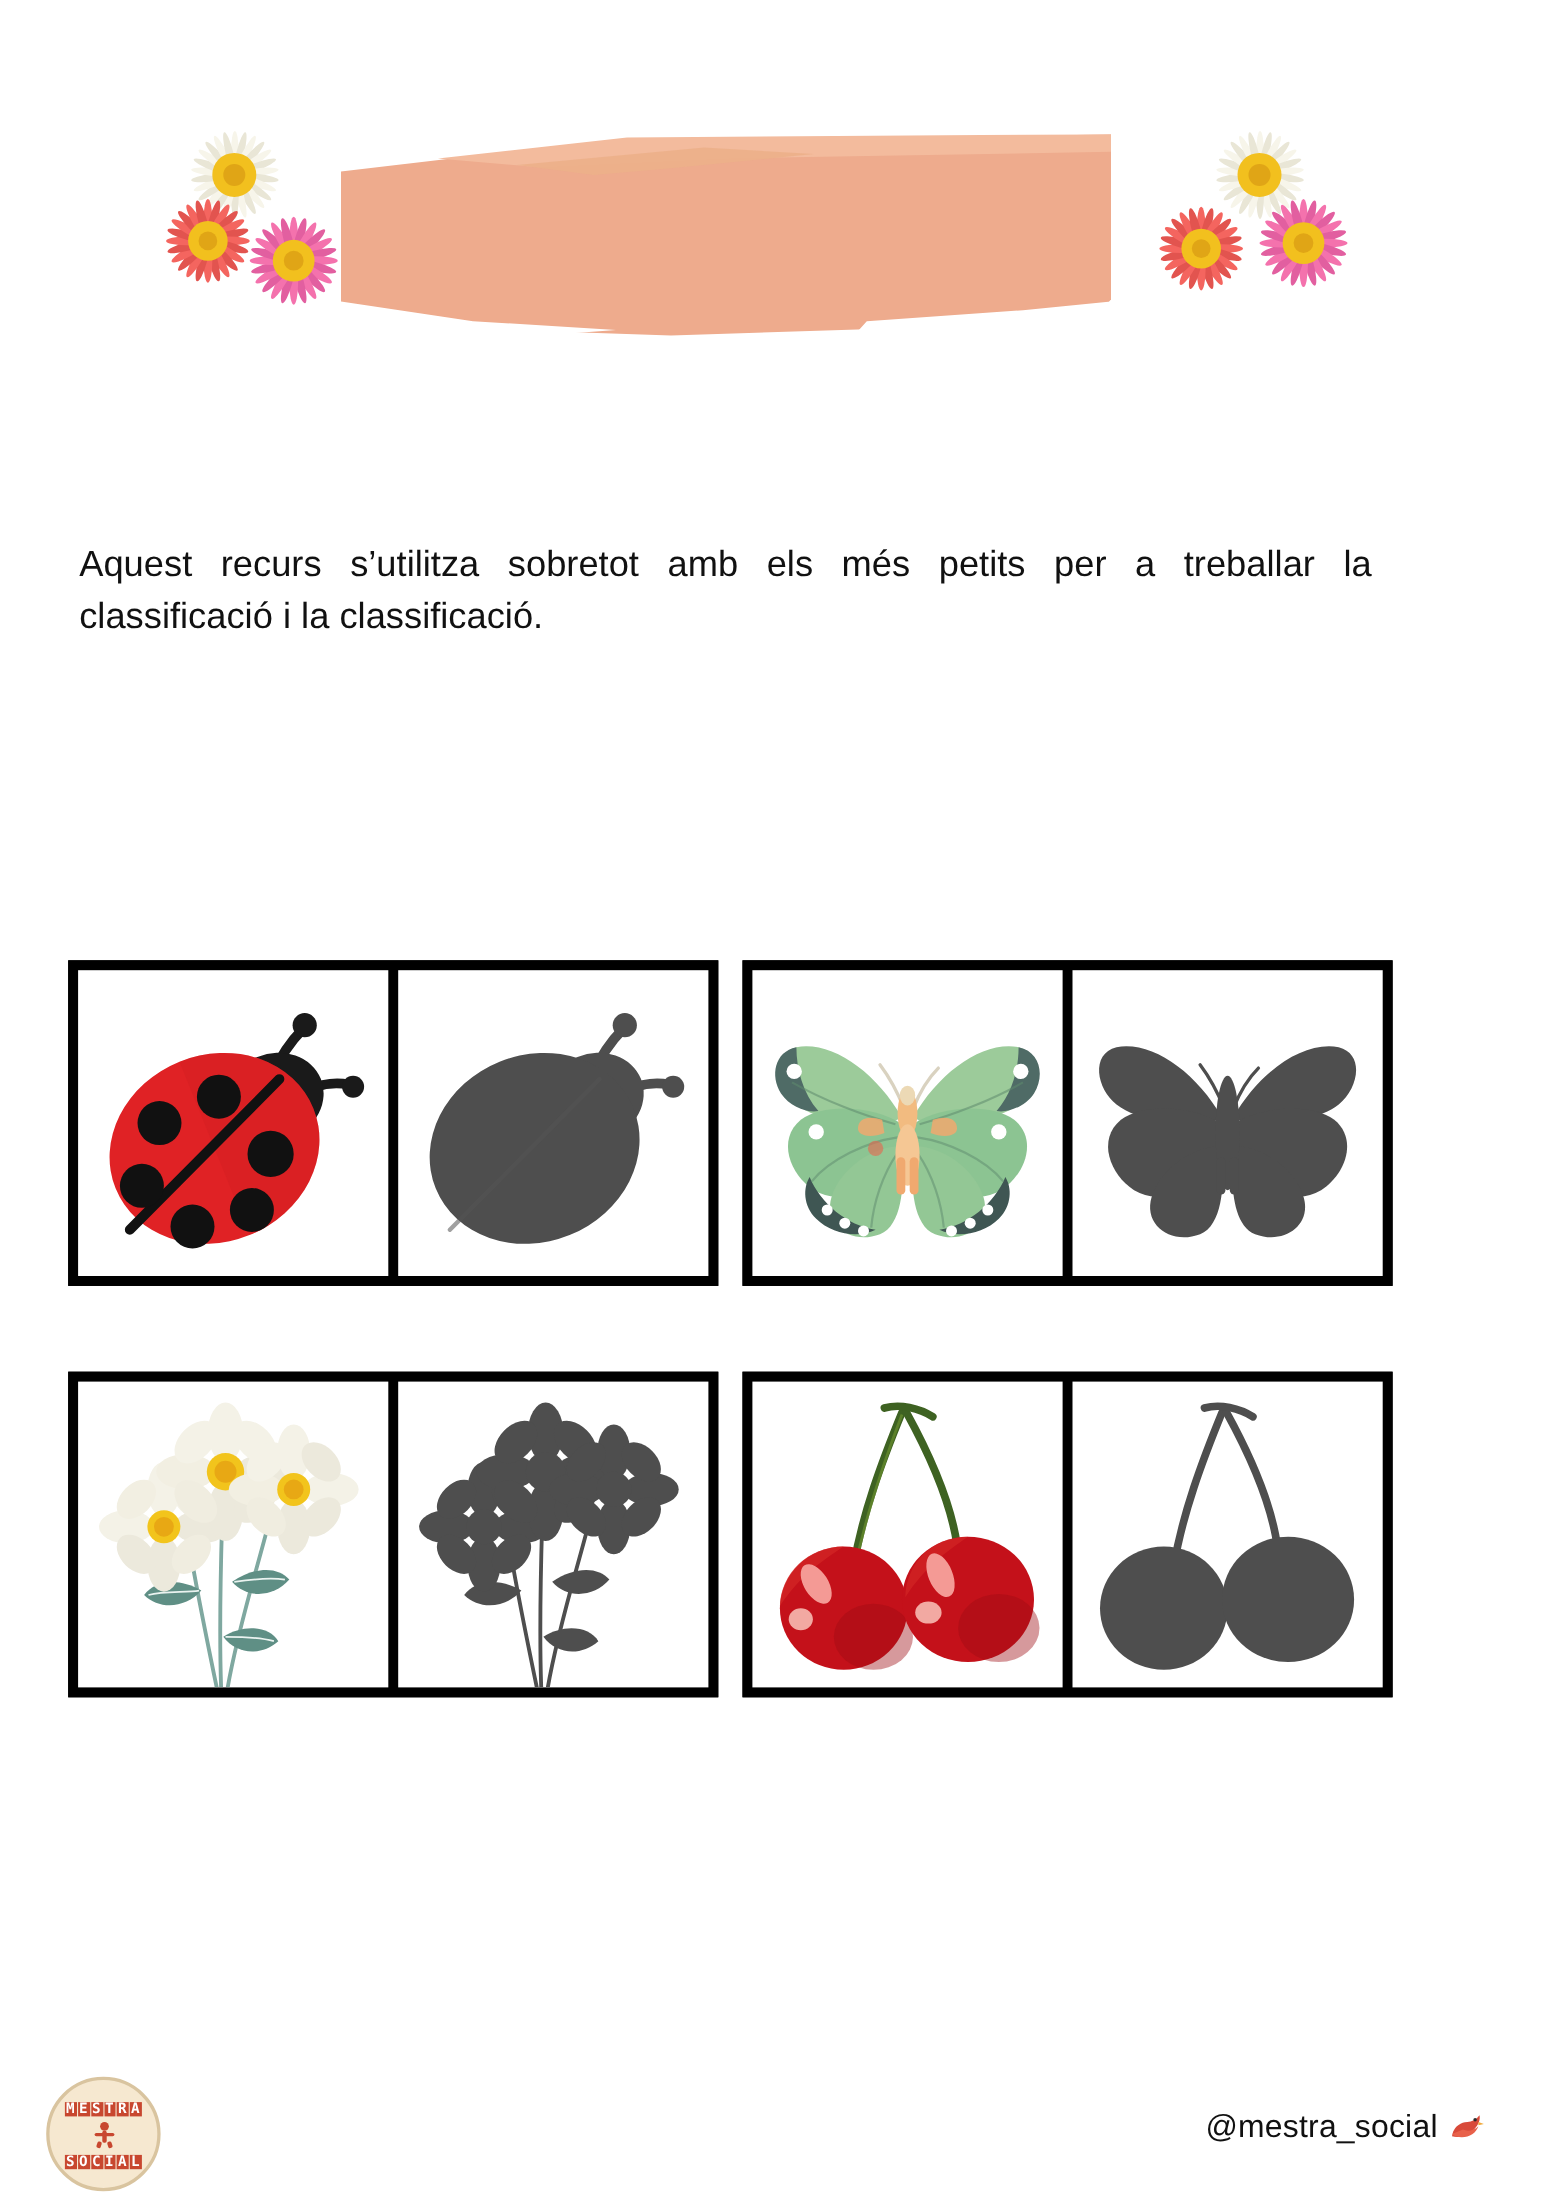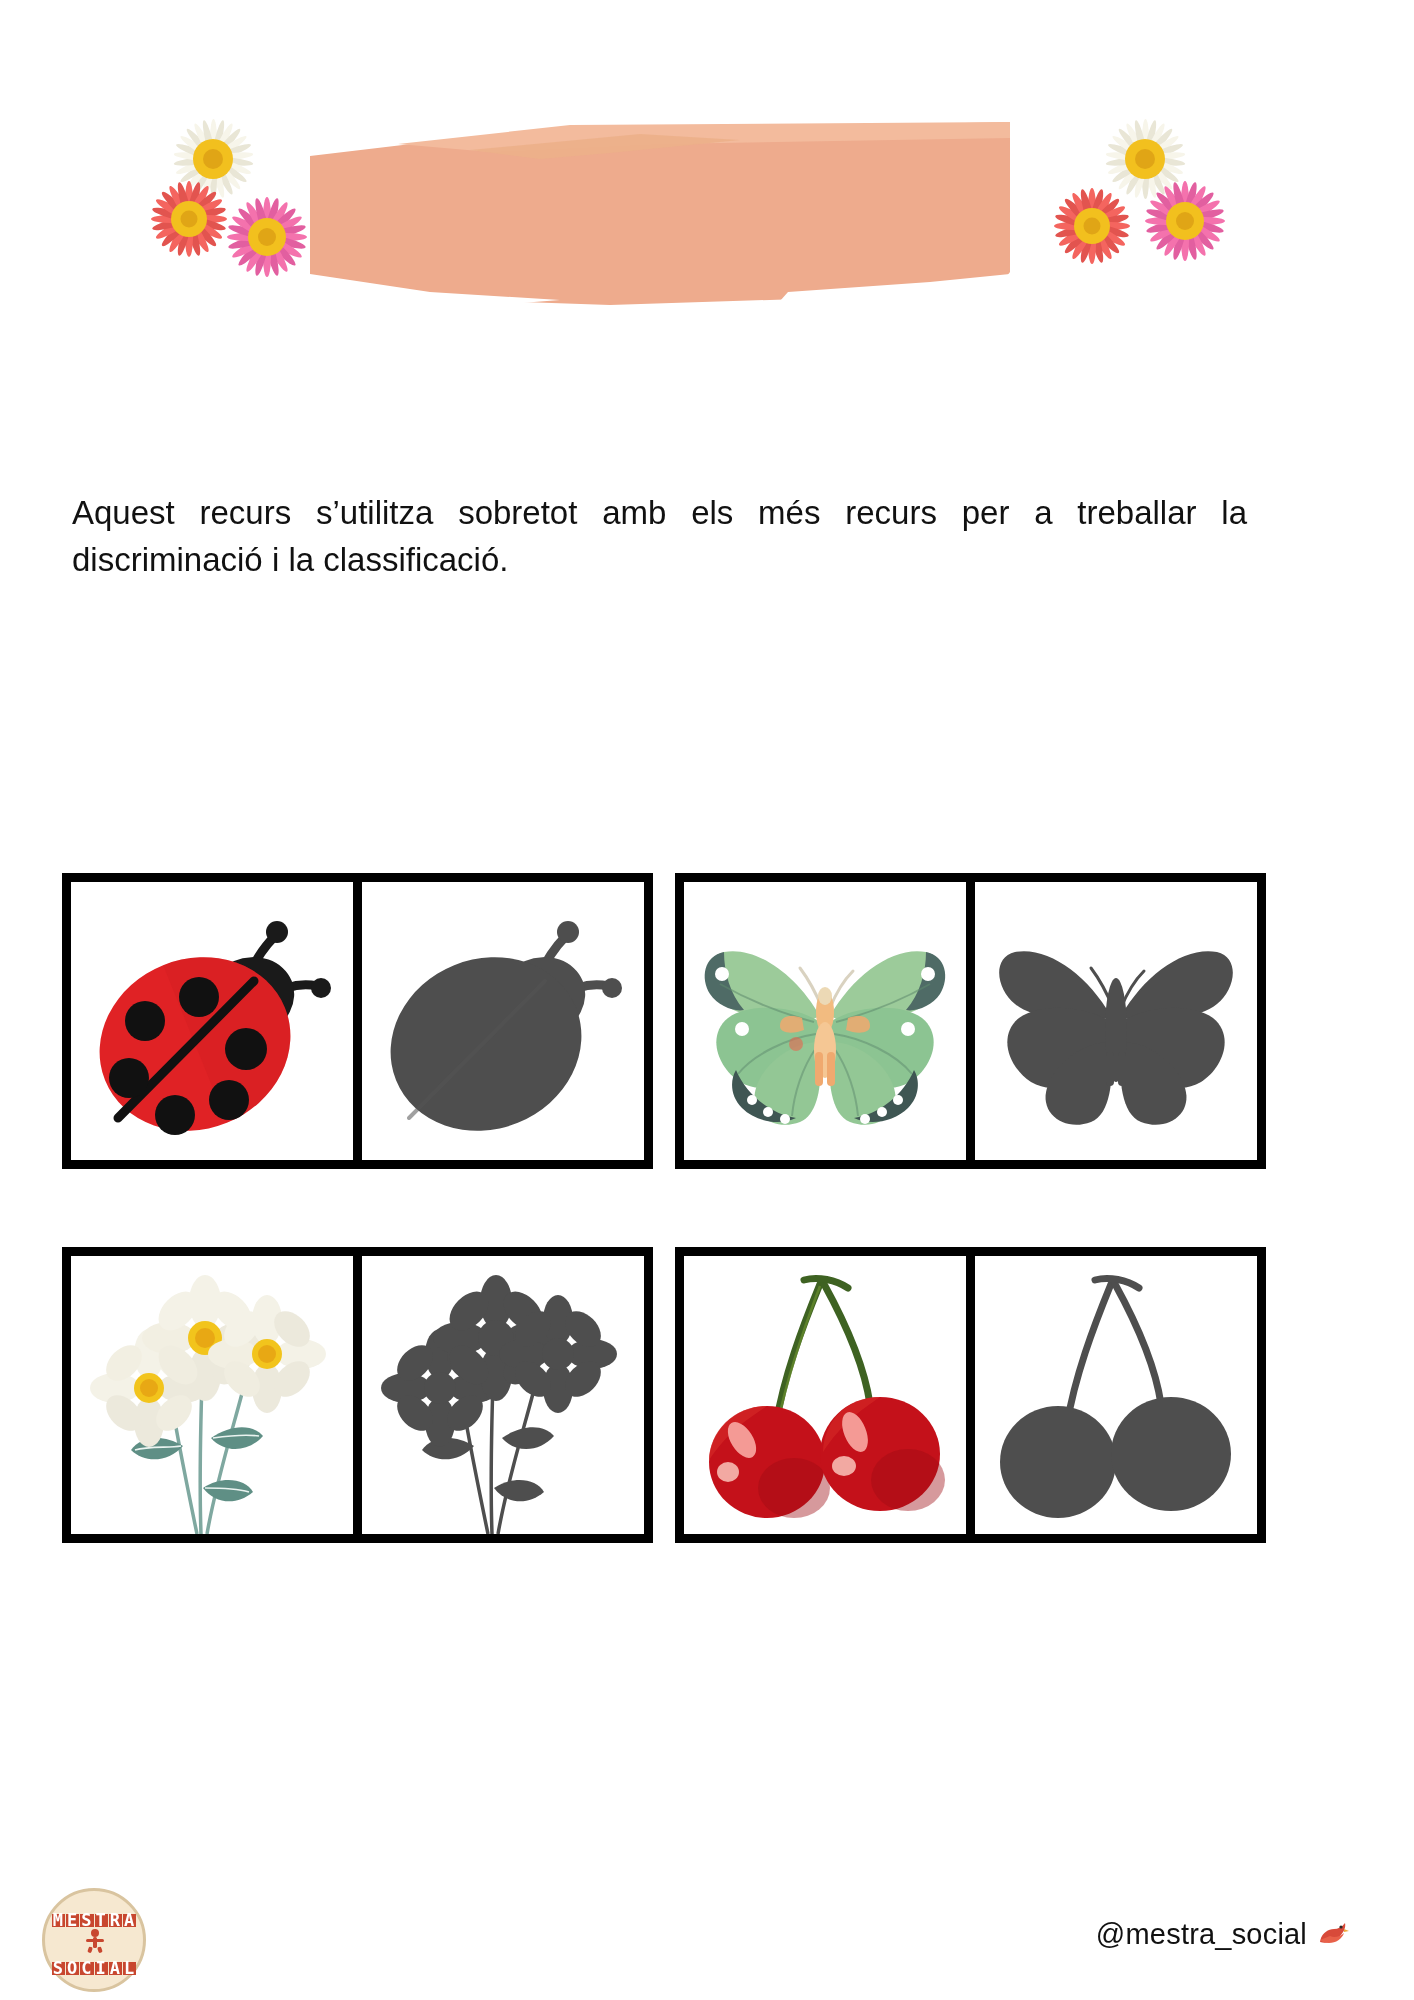--- a/index.html
+++ b/index.html
@@ -148,21 +148,21 @@
     border: 3px solid #d9c49f;
     box-sizing: border-box;
   }
   .logo-txt {
     position: absolute;
     left: 0;
     width: 104px;
     text-align: center;
     font-family: "DejaVu Sans Mono", monospace;
     font-weight: bold;
-    font-size: 17px;
+    font-size: 13px;
     letter-spacing: 1px;
     color: #2b2b2b;
   }
   .logo-txt span {
     background: #c8472f;
     color: #ffffff;
     padding: 0 1px;
     margin: 0 0.5px;
     display: inline-block;
     line-height: 13px;
@@ -380,21 +380,21 @@
           <div class="petal" style="width: 8px; height: 40px; margin-left: -4px; margin-top: -40px; background: rgb(244, 114, 173); transform: rotate(330deg);"></div>
           <div class="petal" style="width: 8px; height: 40px; margin-left: -4px; margin-top: -40px; background: rgb(226, 95, 160); transform: rotate(345deg);"></div>
         </div>
       <div class="fcenter" style="width:38px;height:38px;background:#f2c01e;"></div>
       <div class="fcenter-in" style="width:18px;height:18px;background:#e0a516;"></div>
     </div>
   </div>
 </div>
 
 <div id="intro-text">
-  <p class="para-justify">Aquest recurs s’utilitza sobretot amb els més recurs per a treballar la discriminació i la classificació.</p>
+  <p class="para-justify">Aquest recurs s’utilitza sobretot amb els més petits per a treballar la classificació i la classificació.</p>
   <div class="spacer-line"></div>
 </div>
 
 <div id="card-grid">
 
   <div class="card-row">
 
     <div class="pair-group">
       <div class="card-cell">
         <svg class="art" viewBox="0 0 282 278">

